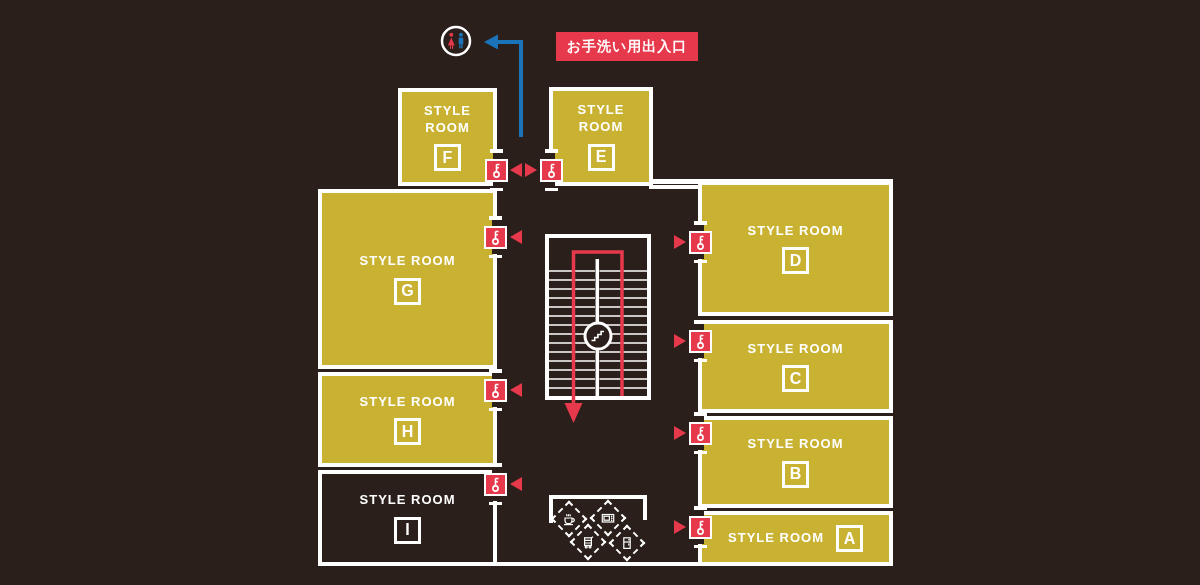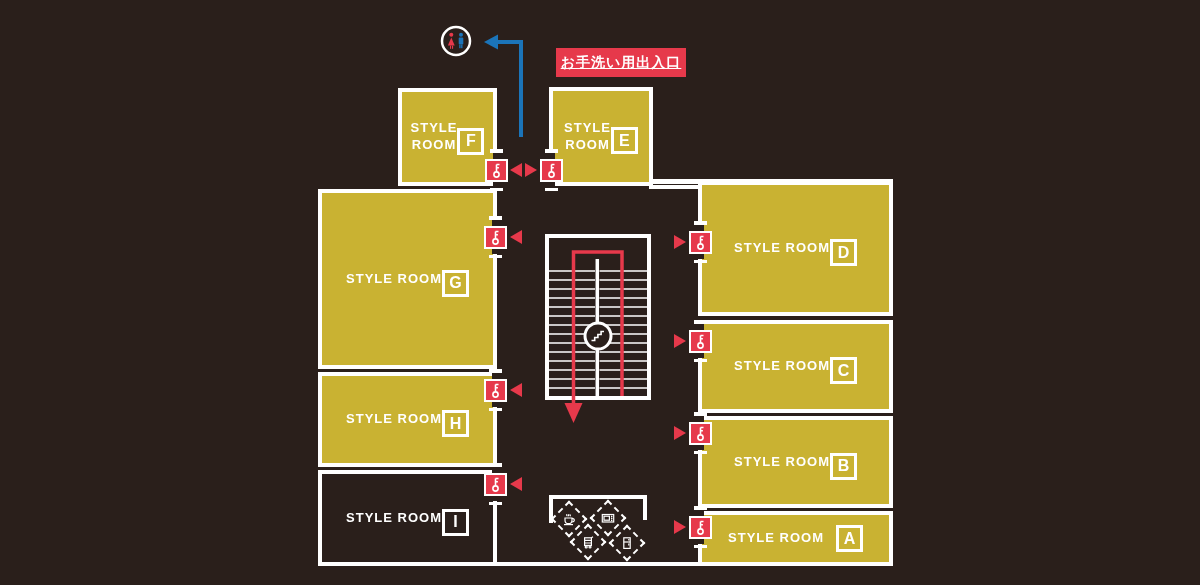--- a/index.html
+++ b/index.html
@@ -12,21 +12,21 @@
   html,body{margin:0;padding:0;background:var(--background);}
   #canvas{
     position:relative;width:1200px;height:585px;overflow:hidden;
     background:var(--background);
     font-family:"Liberation Sans",sans-serif;
   }
   .room{
     position:absolute;box-sizing:border-box;
     border:4.5px solid var(--wall-white);
     background:var(--room-fill);
-    display:flex;align-items:center;justify-content:center;
+    display:flex;flex-direction:column;align-items:center;justify-content:center;
     color:#fff;z-index:1;
   }
   .room.dark{background:transparent;}
   .room.row{flex-direction:row;gap:12px;}
   .room-name{font-weight:bold;font-size:13px;letter-spacing:1px;text-align:center;line-height:1.3;}
   .room-name .ln{display:block;}
   .letter-box{
     width:27px;height:27px;box-sizing:border-box;border:3px solid #fff;
     display:flex;align-items:center;justify-content:center;
     font-weight:bold;font-size:16px;margin-top:8px;
@@ -56,23 +56,23 @@
     position:absolute;left:-11.5px;top:-11.5px;width:23px;height:23px;box-sizing:border-box;
     background:var(--accent-red);border:2px solid #fff;
     display:flex;align-items:center;justify-content:center;
   }
   .door .tri{position:absolute;top:-7.5px;width:0;height:0;
     border-top:7.5px solid transparent;border-bottom:7.5px solid transparent;}
   .door .tri.toleft{left:14px;border-right:12px solid var(--accent-red);}
   .door .tri.toright{right:14px;border-left:12px solid var(--accent-red);}
 
   .toilet-sign{
-    position:absolute;left:556px;top:48px;width:130px;height:29px;
+    position:absolute;left:556px;top:32px;width:142px;height:29px;
     background:var(--accent-red);color:#fff;display:flex;align-items:center;justify-content:center;
-    font-weight:bold;font-size:14px;letter-spacing:1px;z-index:6;text-decoration:underline;
+    font-weight:bold;font-size:14px;letter-spacing:1px;z-index:6;
   }
   #overlay{position:absolute;left:0;top:0;z-index:5;pointer-events:none;}
 </style>
 </head>
 <body>
 
 <div id="canvas">
 
   <div class="room" style="left:398px;top:88px;width:99px;height:98px">
     <div class="room-name">

